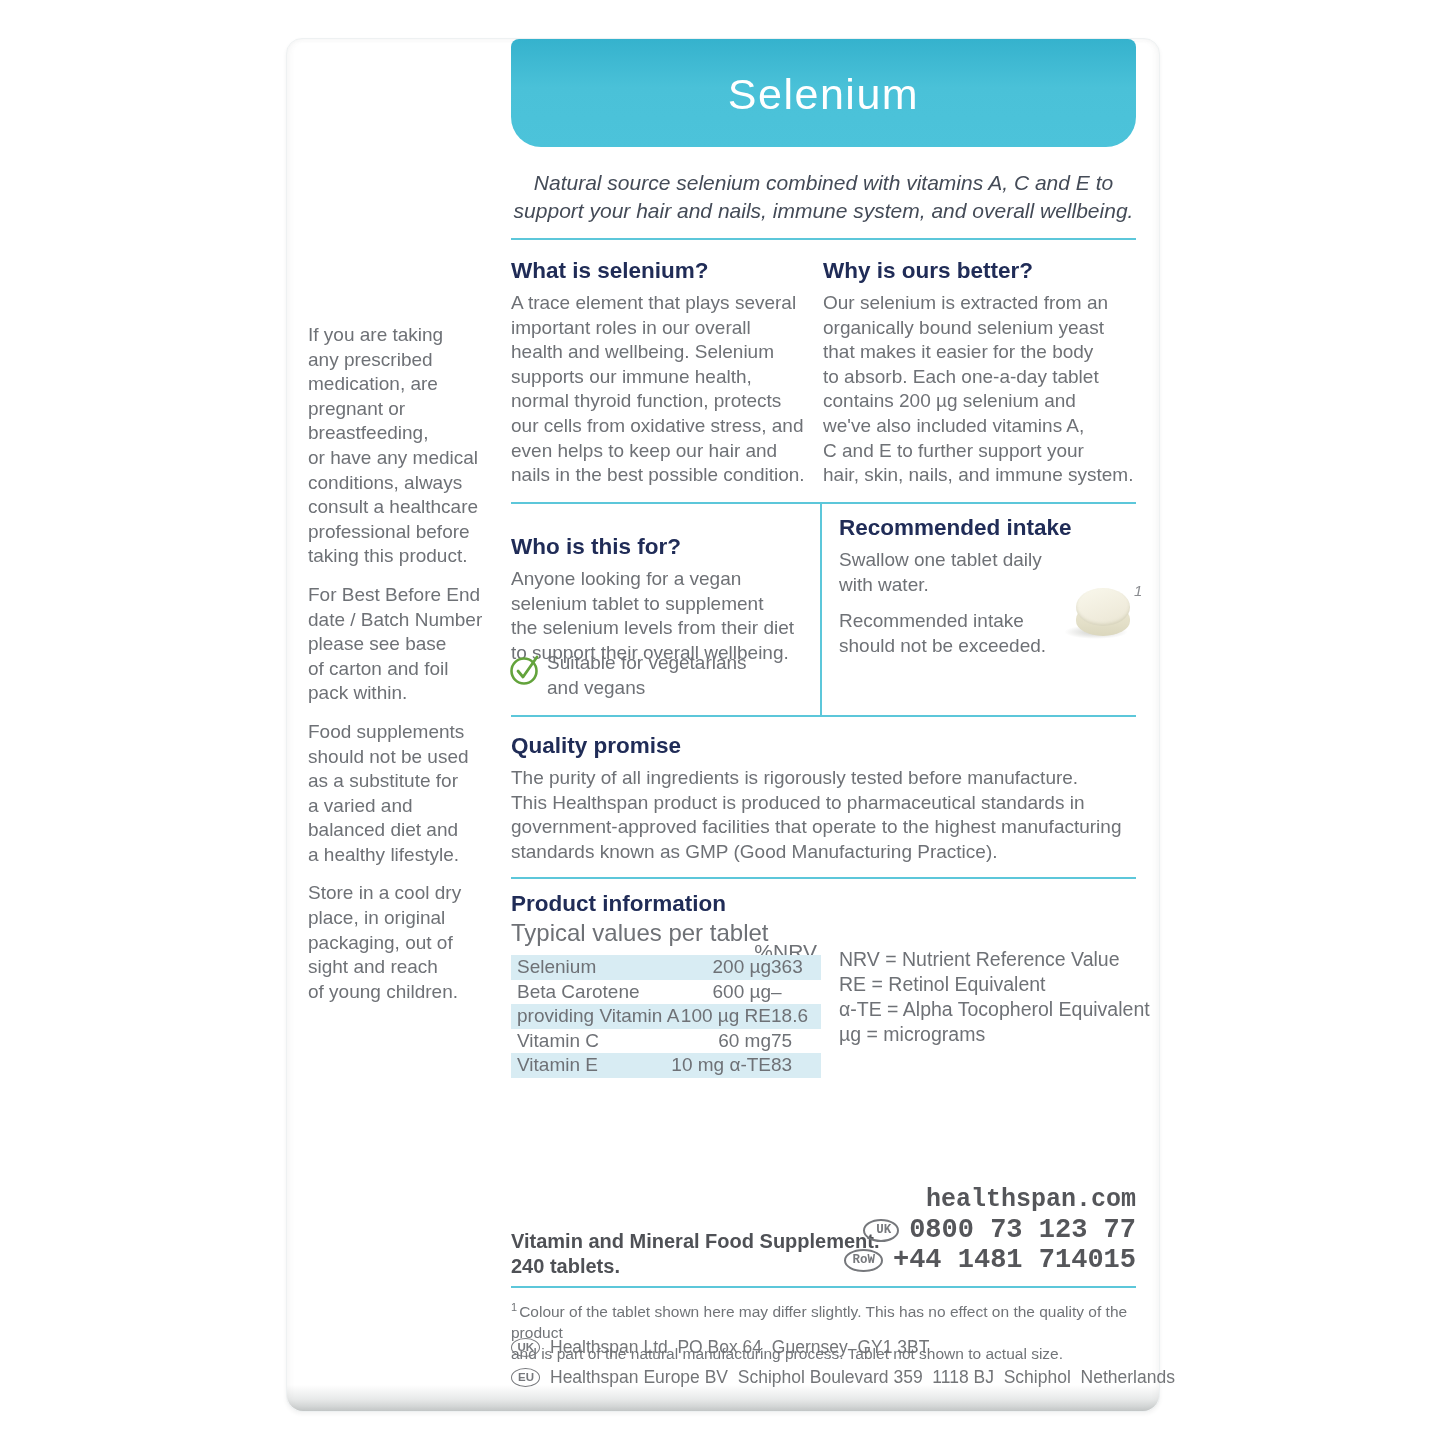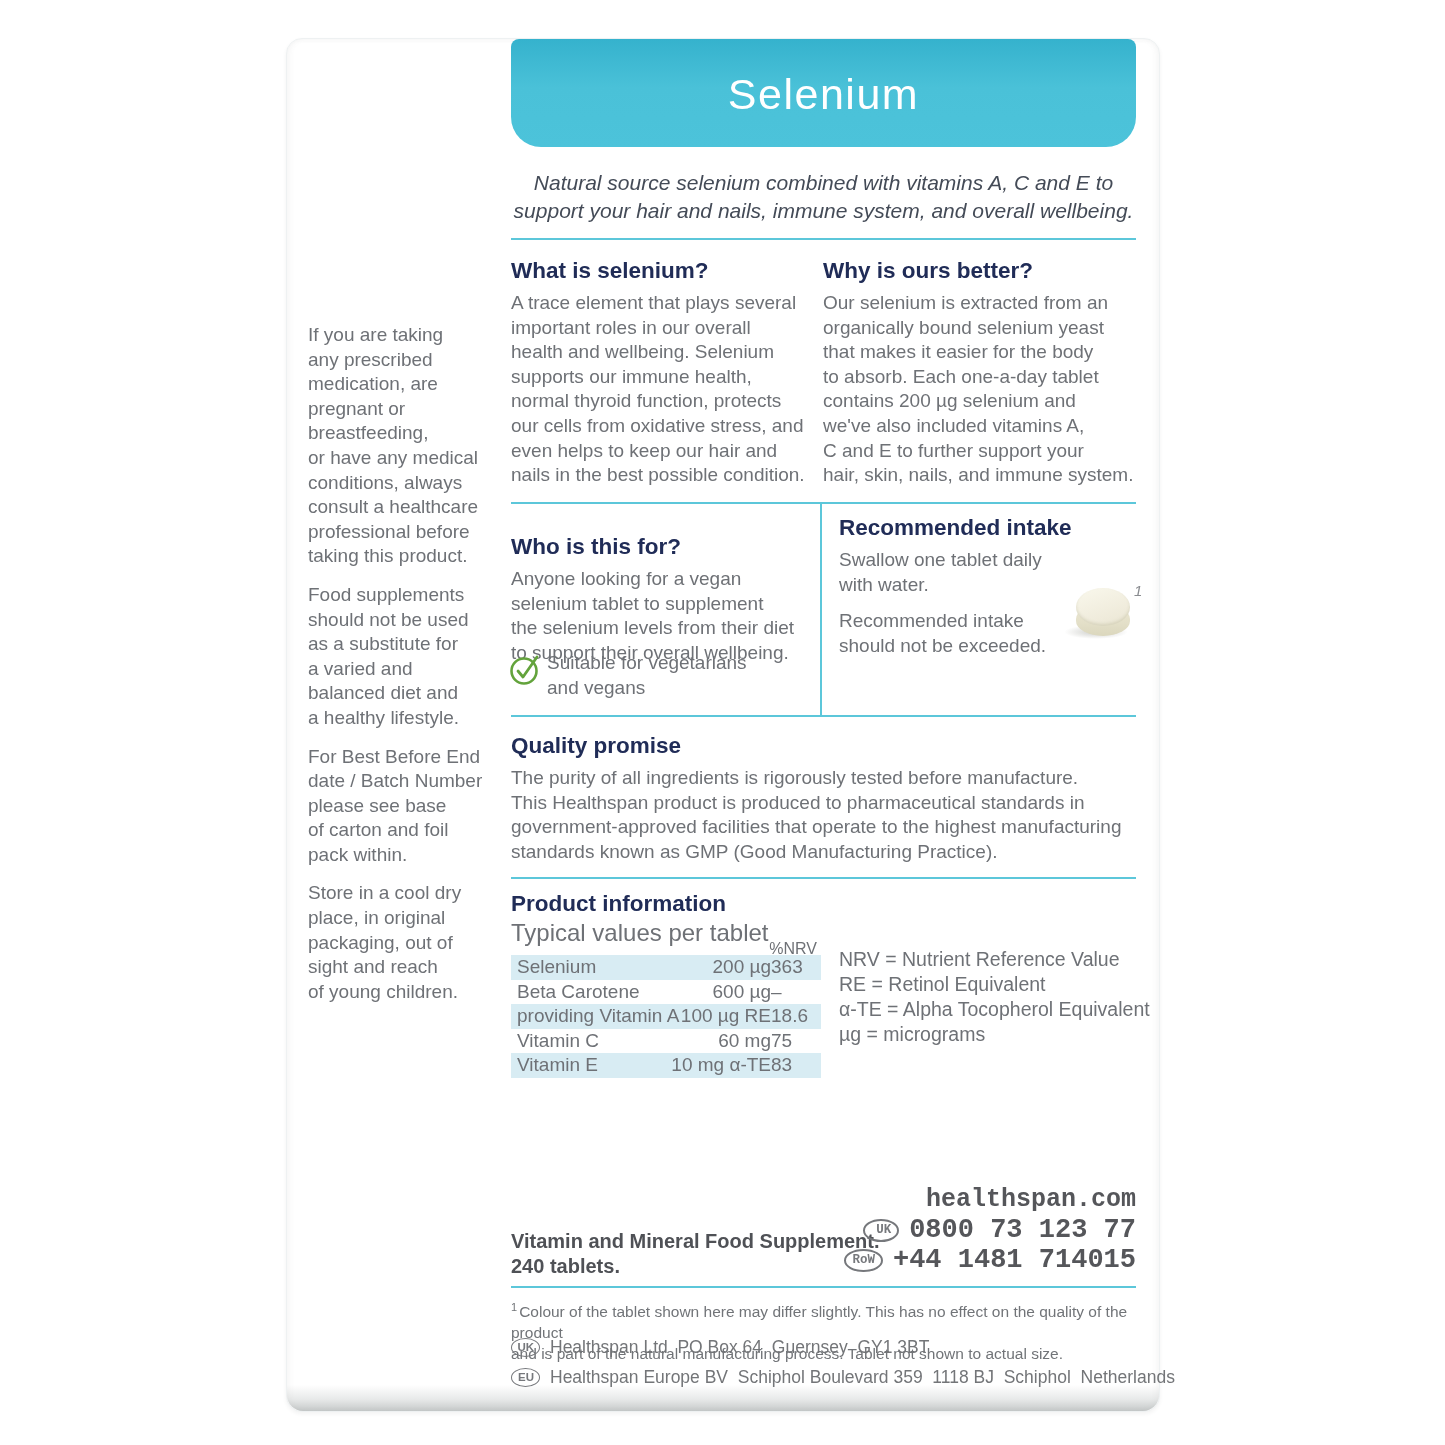--- a/index.html
+++ b/index.html
@@ -24,21 +24,21 @@
   .veg-badge{position:absolute;left:223px;top:612px;width:300px;}
   .veg-badge .check-icon{position:absolute;left:0;top:2px;}
   .veg-badge .veg-text{margin-left:37px;color:#6e7176;font-size:19px;line-height:24.6px;white-space:pre-line;}
   .tablet{position:absolute;left:789px;top:549px;width:56px;height:52px;}
   .tab-shadow{position:absolute;left:-12px;bottom:1px;width:64px;height:14px;background:radial-gradient(ellipse at center,rgba(110,112,100,0.35) 0%,rgba(110,112,100,0) 70%);}
   .tab-side{position:absolute;left:0;top:16px;width:54px;height:32px;border-radius:27px/15px;background:linear-gradient(180deg,#ece8d3 0%,#e3dfc8 60%,#dbd7bd 100%);}
   .tab-top{position:absolute;left:0;top:0;width:54px;height:38px;border-radius:50%;background:linear-gradient(160deg,#f8f6ea 10%,#efebdb 70%,#e9e5d2 100%);box-shadow:inset 0 -2px 3px rgba(170,165,130,0.3);}
   .tab-sup{position:absolute;left:58px;top:-6px;font-style:italic;font-size:15px;color:#8a8c90;}
   .prod-head{position:absolute;left:224px;top:851px;}
   .prod-sub{position:absolute;left:224px;top:880px;font-size:24px;color:#6e7176;}
-  .nrv-label{position:absolute;left:224px;top:901px;width:306px;text-align:right;font-size:16px;color:#6e7176;}
+  .nrv-label{position:absolute;left:224px;top:901px;width:306px;text-align:right;font-size:21px;color:#6e7176;}
   .ptable{position:absolute;left:224px;top:916px;width:310px;font-size:19px;color:#6e7176;}
   .ptable .row{display:flex;align-items:center;height:24.5px;padding:0 4px 0 6px;}
   .ptable .row.shaded{background:#d8ecf3;}
   .pt-name{flex:1;text-align:left;white-space:nowrap;}
   .pt-amount{text-align:right;white-space:nowrap;}
   .pt-nrv{width:46px;white-space:nowrap;}
   .legend{position:absolute;left:552px;top:908px;font-size:19.5px;line-height:25px;color:#6e7176;}
   .supplement{position:absolute;left:224px;top:1190px;font-size:20px;line-height:25px;font-weight:bold;color:#4f5156;white-space:pre-line;}
   .contact{position:absolute;left:400px;top:1147px;width:449px;text-align:right;color:#55565a;font-family:Liberation Mono, monospace;}
   .website{font-size:25px;font-weight:bold;line-height:28px;}
@@ -71,31 +71,31 @@
     <p>If you are taking
 any prescribed
 medication, are
 pregnant or
 breastfeeding,
 or have any medical
 conditions, always
 consult a healthcare
 professional before
 taking this product.</p>
+    <p>For Best Before End
+date / Batch Number
+please see base
+of carton and foil
+pack within.</p>
     <p>Food supplements
 should not be used
 as a substitute for
 a varied and
 balanced diet and
 a healthy lifestyle.</p>
-    <p>For Best Before End
-date / Batch Number
-please see base
-of carton and foil
-pack within.</p>
     <p>Store in a cool dry
 place, in original
 packaging, out of
 sight and reach
 of young children.</p>
   </div>
 
   <div class="sec sec-what">
     <h3 class="h">What is selenium?</h3>
     <p class="b">A trace element that plays several

